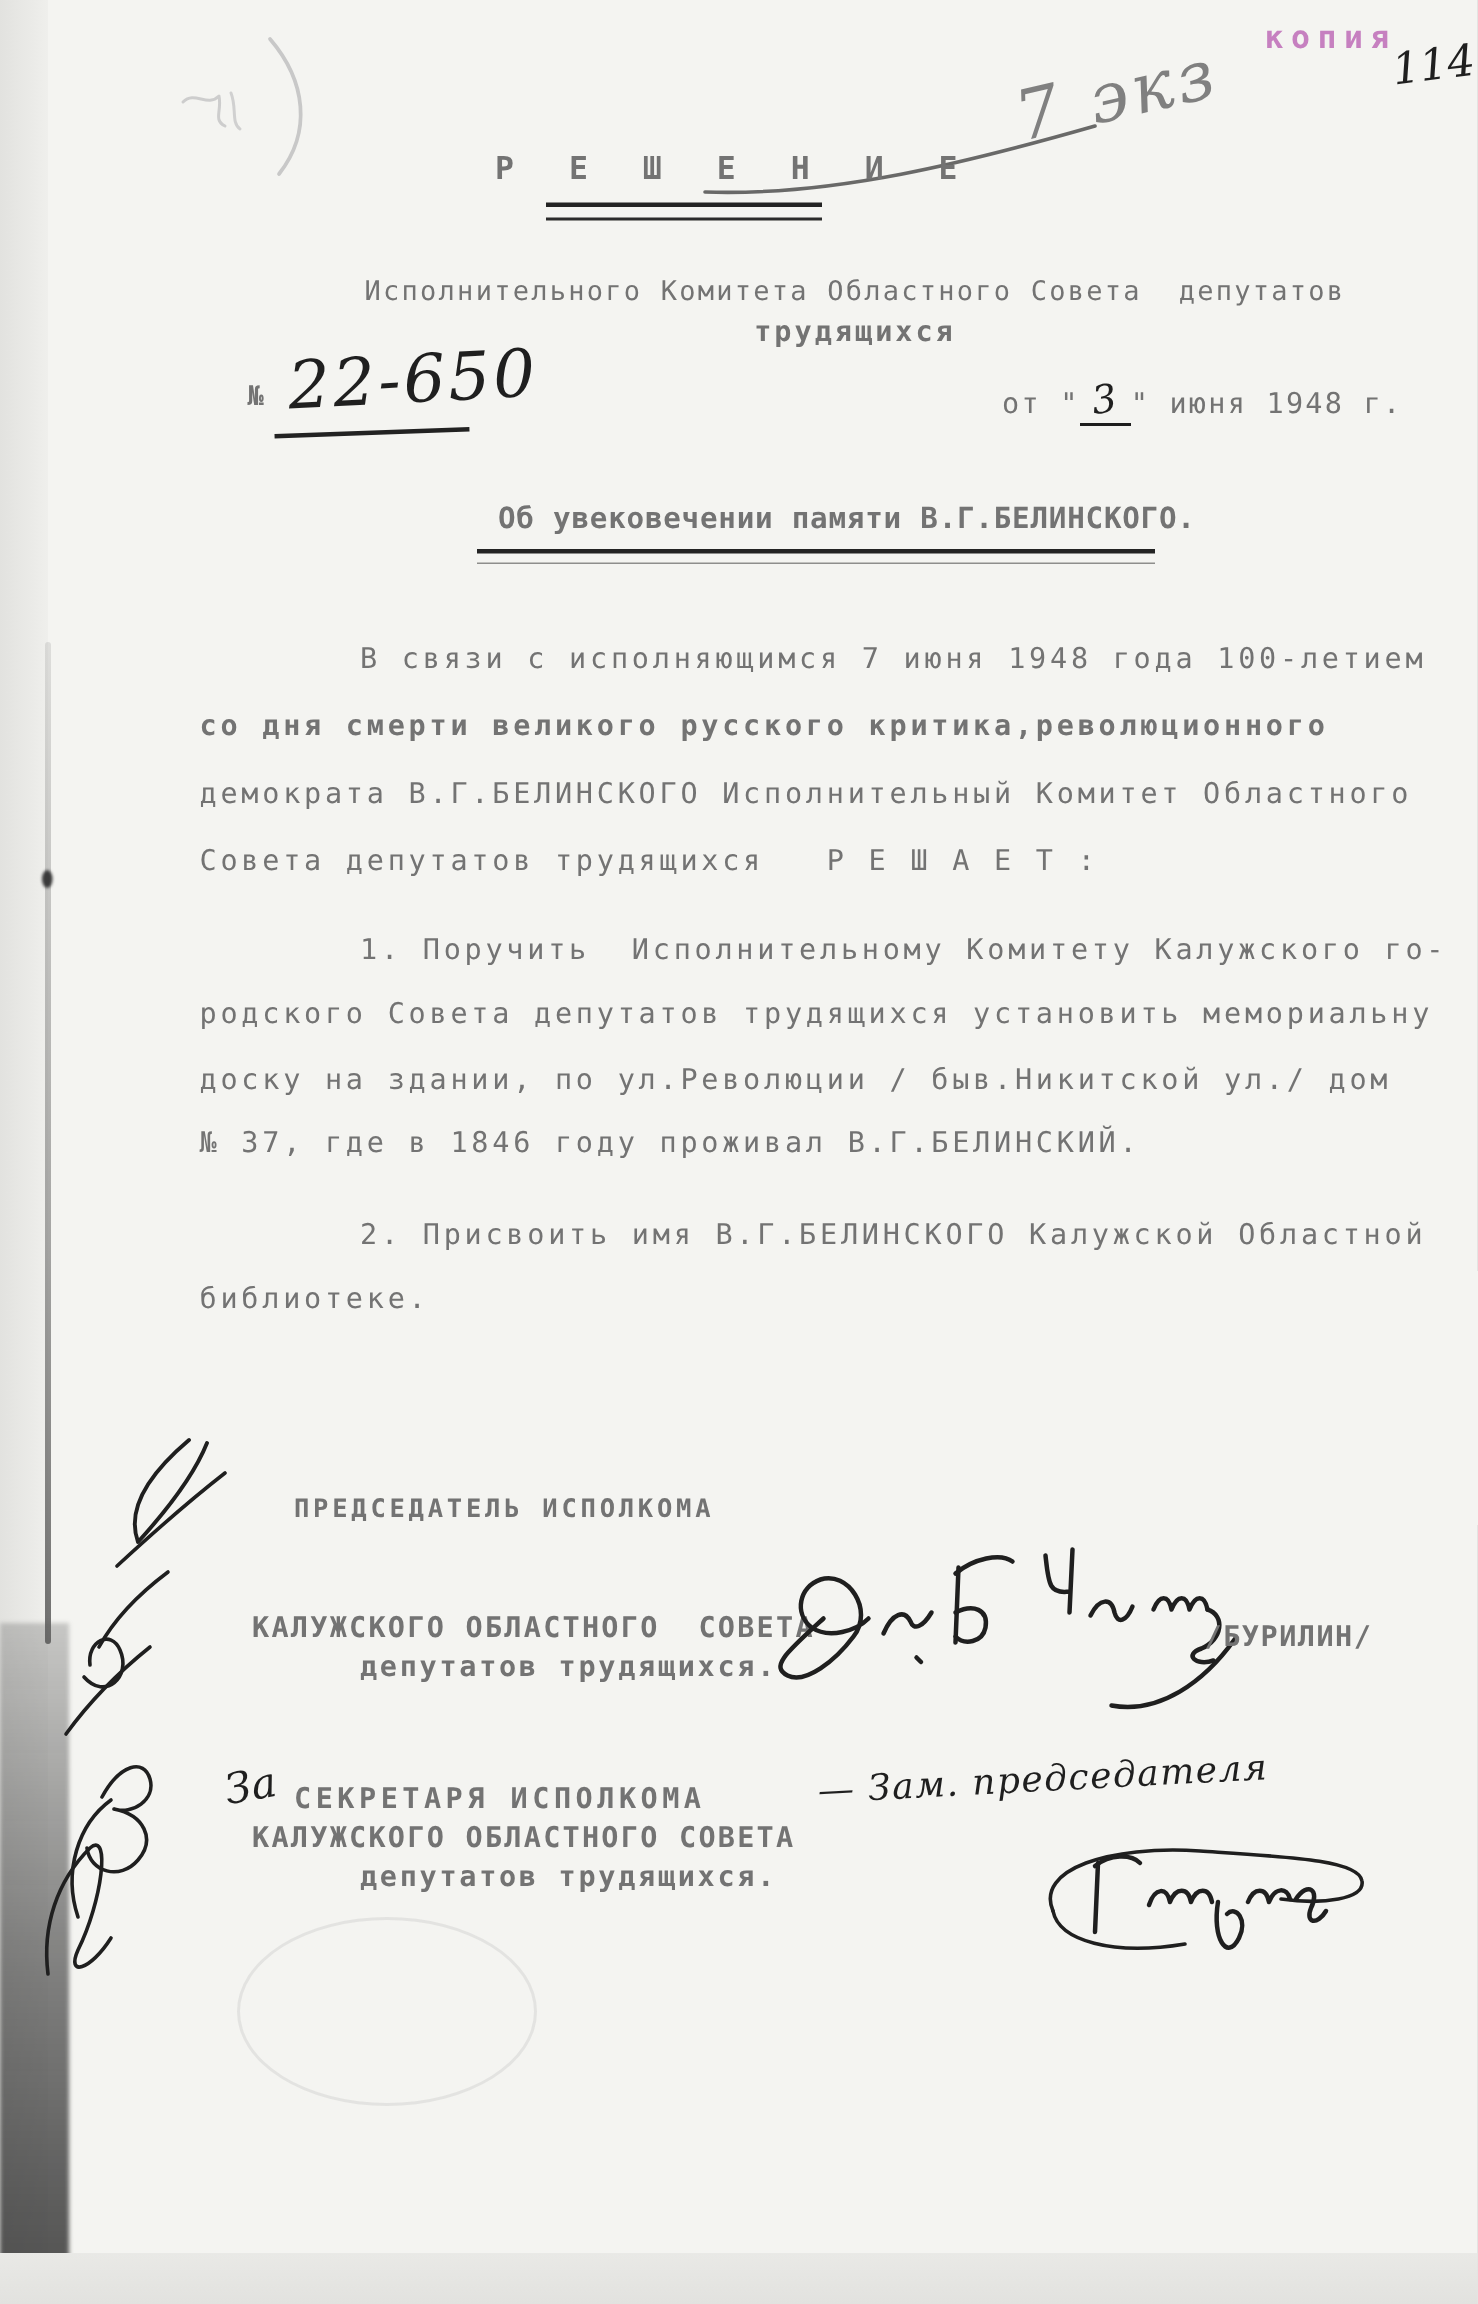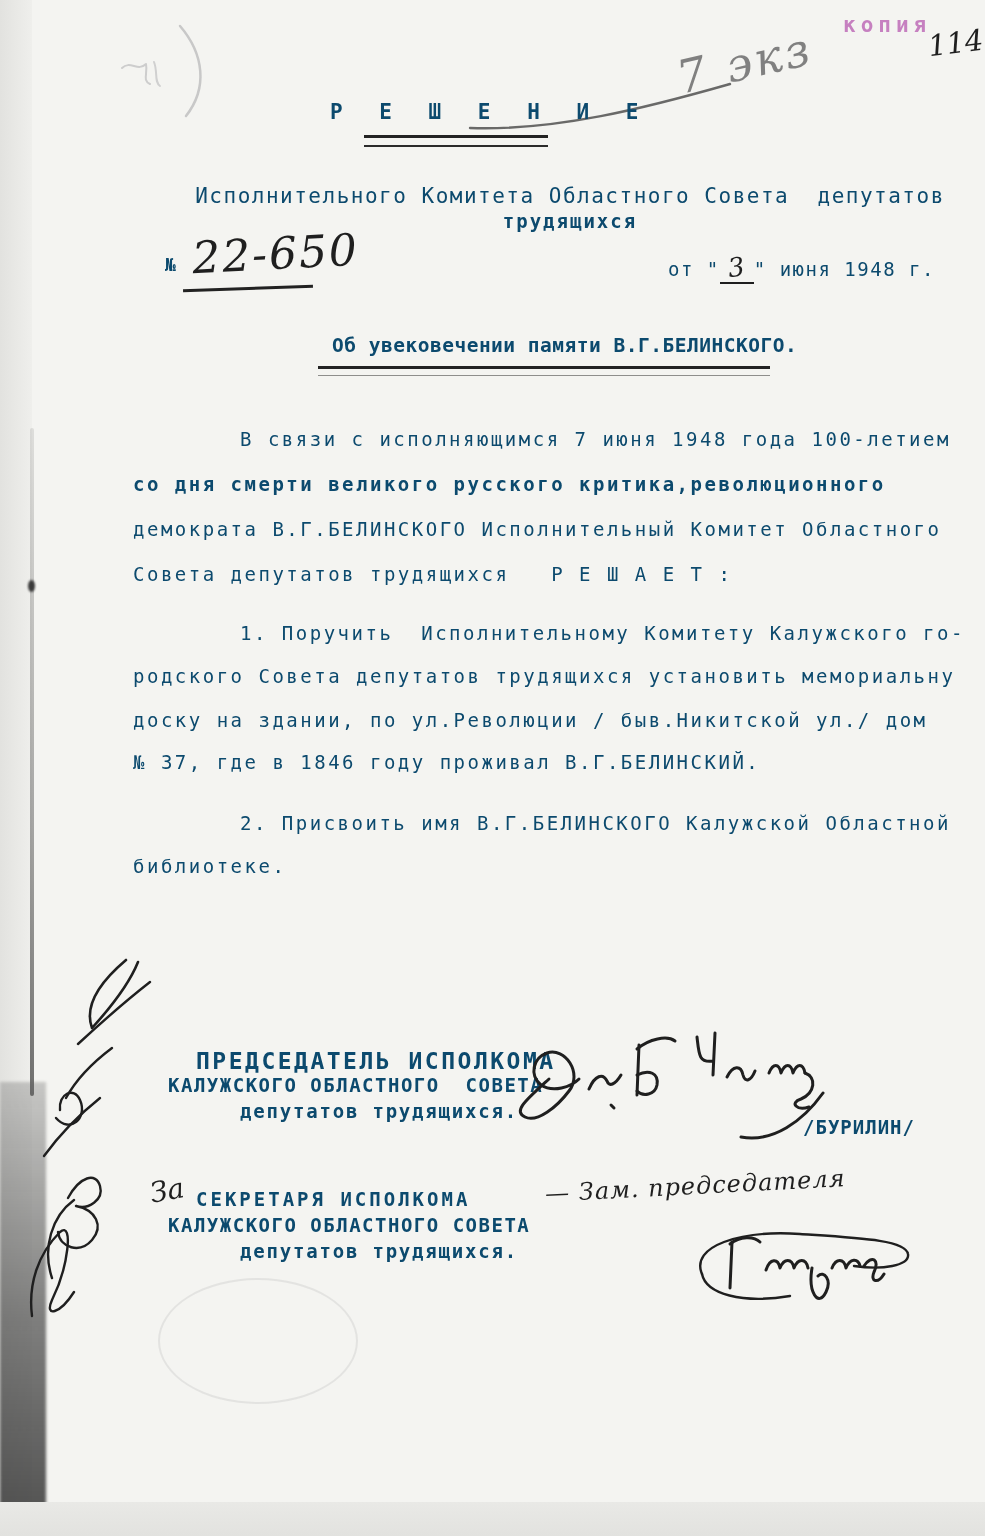--- a/index.html
+++ b/index.html
@@ -3,21 +3,21 @@
 <meta charset="utf-8">
 <style>
   html,body{margin:0;padding:0;background:#d8d8d6;}
   .page{
     position:relative;width:985px;height:1536px;margin:0 auto;
     background:#f4f4f1;overflow:hidden;
     font-family:"DejaVu Sans Mono",monospace;color:#2d2d2d;
   }
   .abs{position:absolute;}
   .t{white-space:pre;}
-  .typed{font-family:"DejaVu Sans Mono",monospace;color:#0c4a6e;}
+  .typed{font-family:"DejaVu Sans Mono",monospace;color:#737373;}
   .bold{font-weight:bold;}
   .body-line{font-size:19px;letter-spacing:2.5px;}
   .hand{font-family:"DejaVu Serif",serif;font-style:italic;color:#1f1f1f;}
   .pencil{color:rgba(90,90,90,0.75);}
   svg{display:block;overflow:visible;}
   .stroke{fill:none;stroke:#1f1f1f;stroke-width:3;stroke-linecap:round;stroke-linejoin:round;}
   
   .left-strip{left:0;top:0;width:32px;height:1536px;
     background:linear-gradient(to right,#e2e2df,#efefec);}
   .fold-line{left:30px;top:428px;width:4px;height:668px;border-radius:2px;
@@ -53,21 +53,21 @@
   <div class="abs t" style="left:843px;top:13px;font-size:21px;font-weight:bold;letter-spacing:5px;color:rgba(185,95,178,0.78);">копия</div>
   <div class="abs t hand" style="left:928px;top:26px;font-size:29px;transform:rotate(-7deg);">114</div>
   <div class="abs t hand pencil" style="left:676px;top:36px;font-size:46px;letter-spacing:3px;transform:rotate(-13deg);">7 экз</div>
   <svg class="abs" style="left:466px;top:80px;" width="270" height="56" viewBox="0 0 270 56">
     <path class="stroke" style="stroke:rgba(70,70,70,0.8);stroke-width:2.4" d="M4,48 C90,51 180,28 264,4"></path>
   </svg>
 
   <div class="abs t typed bold" style="left:330px;top:100px;width:260px;text-align:center;font-size:21px;letter-spacing:12px;">Р Е Ш Е Н И Е</div>
   <div class="abs" style="left:364px;top:135px;width:184px;height:7px;border-top:3px solid #232323;border-bottom:2px solid #2b2b2b;"></div>
 
-  <div class="abs t typed" style="left:170px;top:184px;width:800px;text-align:center;font-size:21px;letter-spacing:1.5px;">Исполнительного Комитета Областного Совета  депутатов</div>
+  <div class="abs t typed" style="left:170px;top:184px;width:800px;text-align:center;font-size:18px;letter-spacing:1.5px;">Исполнительного Комитета Областного Совета  депутатов</div>
   <div class="abs t typed bold" style="left:170px;top:210px;width:800px;text-align:center;font-size:19px;letter-spacing:2px;">трудящихся</div>
 
   <div class="abs t typed bold" style="left:165px;top:254px;font-size:18px;">№</div>
   <div class="abs t hand" style="left:192px;top:228px;font-size:44px;letter-spacing:2px;transform:rotate(-3deg);">22-650</div>
   <div class="abs underline" style="left:183px;top:287px;width:130px;height:3px;transform:rotate(-2deg);"></div>
   <div class="abs" style="left:668px;top:252px;font-size:19px;letter-spacing:1.5px;">
     <span class="t typed">от "</span><span style="display:inline-block;width:34px;text-align:center;border-bottom:2px solid #1e1e1e;" class="hand"><span class="t" style="font-size:26px;display:inline-block;transform:rotate(-8deg);">3</span></span><span class="t typed">" июня 1948 г.</span>
   </div>
 
   <div class="abs t typed" style="left:332px;top:334px;font-size:19.5px;letter-spacing:0.5px;font-weight:bold;">Об увековечении памяти В.Г.БЕЛИНСКОГО.</div>
@@ -79,37 +79,37 @@
   <div class="abs t typed body-line" style="left:133px;top:563px;">Совета депутатов трудящихся   Р Е Ш А Е Т :</div>
 
   <div class="abs t typed body-line" style="left:240px;top:622px;">1. Поручить  Исполнительному Комитету Калужского го-</div>
   <div class="abs t typed body-line" style="left:133px;top:665px;">родского Совета депутатов трудящихся установить мемориальну</div>
   <div class="abs t typed body-line" style="left:133px;top:709px;">доску на здании, по ул.Революции / быв.Никитской ул./ дом</div>
   <div class="abs t typed body-line" style="left:133px;top:751px;">№ 37, где в 1846 году проживал В.Г.БЕЛИНСКИЙ.</div>
 
   <div class="abs t typed body-line" style="left:240px;top:812px;text-align:center;">2. Присвоить имя В.Г.БЕЛИНСКОГО Калужской Областной</div>
   <div class="abs t typed body-line" style="left:133px;top:855px;">библиотеке.</div>
 
-  <div class="abs t typed bold" style="left:196px;top:1048px;font-size:23px;letter-spacing:2.5px;">ПРЕДСЕДАТЕЛЬ ИСПОЛКОМА</div>
+  <div class="abs t typed bold" style="left:196px;top:996px;font-size:17px;letter-spacing:2.5px;">ПРЕДСЕДАТЕЛЬ ИСПОЛКОМА</div>
   <div class="abs t typed bold" style="left:168px;top:1074px;font-size:19px;letter-spacing:1.5px;">КАЛУЖСКОГО ОБЛАСТНОГО  СОВЕТА</div>
   <div class="abs t typed bold" style="left:240px;top:1100px;font-size:19px;letter-spacing:1.8px;">депутатов трудящихся.</div>
   <svg class="abs" style="left:505px;top:1013px;" width="330" height="130" viewBox="0 0 330 130">
     <path class="stroke" d="M44,66 C20,88 8,98 20,104 C32,110 52,94 64,78 C78,60 60,34 42,40 C28,45 24,62 36,72 C48,80 66,74 74,66"></path>
     <path class="stroke" d="M84,76 C90,62 98,60 102,68 C104,74 110,72 116,62"></path>
     <path class="stroke" d="M106,92 l3,3"></path>
     <path class="stroke" d="M134,32 L132,82"></path>
     <path class="stroke" d="M132,36 C144,26 162,22 170,28"></path>
     <path class="stroke" d="M132,62 C144,56 154,60 152,72 C150,82 138,84 132,78"></path>
     <path class="stroke" d="M192,24 C194,42 194,50 208,48 M210,20 L208,62"></path>
     <path class="stroke" d="M222,64 C228,52 236,52 238,62 C240,70 246,68 250,58"></path>
     <path class="stroke" d="M264,60 C268,50 274,50 276,60 C280,50 286,50 288,60 C292,50 298,50 300,60"></path>
     <path class="stroke" d="M300,60 C312,64 310,80 296,86 C284,90 292,98 304,94"></path>
     <path class="stroke" d="M236,124 C268,130 298,108 318,80"></path>
   </svg>
-  <div class="abs t typed bold" style="left:803px;top:1116px;font-size:19px;letter-spacing:1px;">/БУРИЛИН/</div>
+  <div class="abs t typed bold" style="left:803px;top:1080px;font-size:19px;letter-spacing:1px;">/БУРИЛИН/</div>
 
   <div class="abs t hand" style="left:150px;top:1174px;font-size:28px;transform:rotate(-10deg);">За</div>
   <div class="abs t typed bold" style="left:196px;top:1188px;font-size:19px;letter-spacing:3px;">СЕКРЕТАРЯ ИСПОЛКОМА</div>
   <div class="abs t hand" style="left:545px;top:1172px;font-size:24px;letter-spacing:1px;transform:rotate(-3deg);">— Зам. председателя</div>
   <div class="abs t typed bold" style="left:168px;top:1214px;font-size:19px;letter-spacing:1.5px;">КАЛУЖСКОГО ОБЛАСТНОГО СОВЕТА</div>
   <div class="abs t typed bold" style="left:240px;top:1240px;font-size:19px;letter-spacing:1.8px;">депутатов трудящихся.</div>
   <svg class="abs" style="left:678px;top:1212px;" width="245" height="120" viewBox="0 0 245 120">
     <path class="stroke" style="stroke-width:2.4" d="M24,62 C12,34 62,18 122,22 C182,26 228,28 230,42 C232,54 204,58 176,54"></path>
     <path class="stroke" style="stroke-width:2.4" d="M24,62 C28,82 64,92 112,84"></path>
     <path class="stroke" d="M54,30 L52,76"></path>

